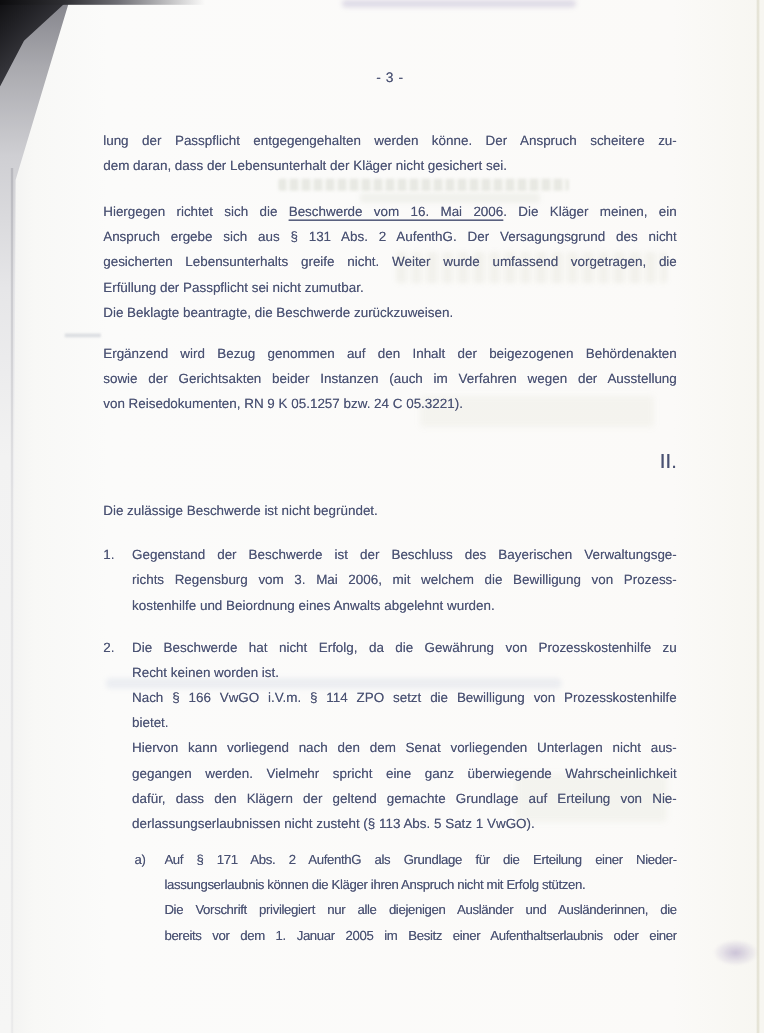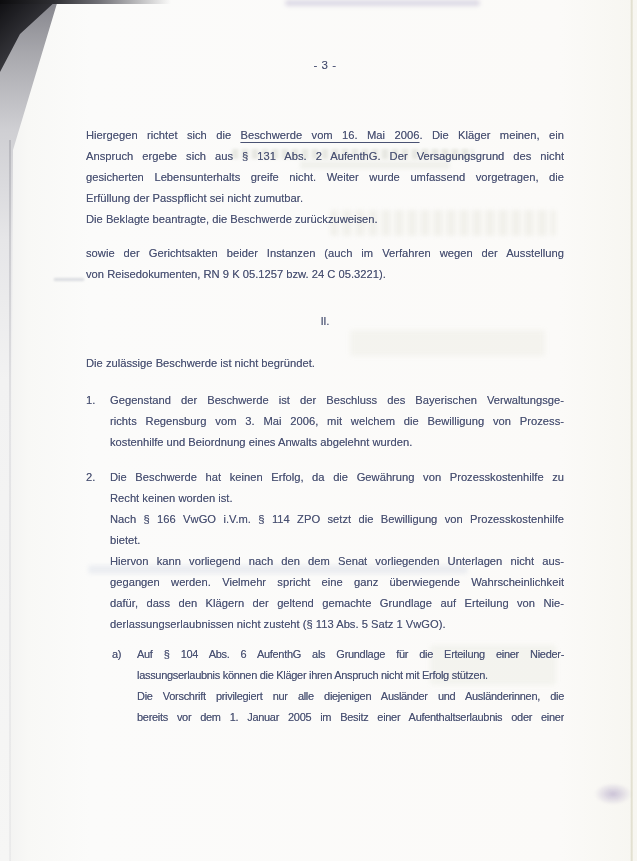--- a/index.html
+++ b/index.html
@@ -59,21 +59,21 @@
     text-align:center;font-size:11.5px;letter-spacing:.5px;
   }
   .doc-body{position:absolute;left:86px;top:108px;width:478px;font-size:11.2px;}
   .line{height:21px;line-height:21px;text-align:justify;overflow:hidden;white-space:nowrap;}
   .line.j{white-space:normal;}
   .line.j::after{content:"";display:inline-block;width:100%;height:0;vertical-align:top;}
   .u{text-decoration:underline;text-underline-offset:3px;text-decoration-thickness:1px;}
   .para{margin:0;}
   .mt17{margin-top:17px;} .mt13{margin-top:13px;} .mt26{margin-top:26px;}
   .mt21{margin-top:21px;} .mt16{margin-top:16px;} .mt14{margin-top:14px;} .mt9{margin-top:9px;}
-  .heading{height:21px;line-height:21px;text-align:center;font-size:10px;}
+  .heading{height:21px;line-height:21px;text-align:right;font-size:17px;}
   .item{position:relative;padding-left:24px;}
   .item > .num{position:absolute;left:0;top:0;height:21px;line-height:21px;}
   .suba{margin-left:26px;padding-left:25px;font-size:11px;letter-spacing:-.3px;}
 </style>
 </head>
 <body>
 
 <div class="page">
 
   <div class="corner-shade"></div>
@@ -89,33 +89,38 @@
   <div class="smudge s-p3"></div>
   <div class="smudge s-dash"></div>
   <div class="smudge s-nach"></div>
   <div class="smudge s-low"></div>
   <div class="smudge s-stamp"></div>
 
   <div class="pageno ink">- 3 -</div>
 
   <div class="doc-body ink">
 
+    <div class="para">
+        <div class="line j"><span>lung der Passpflicht entgegengehalten werden könne. Der Anspruch scheitere zu-</span></div>
+        <div class="line"><span>dem daran, dass der Lebensunterhalt der Kläger nicht gesichert sei.</span></div>
+      </div>
 
     <div class="para mt17">
         <div class="line j"><span>Hiergegen richtet sich die </span><span class="u">Beschwerde vom 16. Mai 2006</span><span>. Die Kläger meinen, ein</span></div>
         <div class="line j"><span>Anspruch ergebe sich aus § 131 Abs. 2 AufenthG. Der Versagungsgrund des nicht</span></div>
         <div class="line j"><span>gesicherten Lebensunterhalts greife nicht. Weiter wurde umfassend vorgetragen, die</span></div>
         <div class="line"><span>Erfüllung der Passpflicht sei nicht zumutbar.</span></div>
       </div>
 
     <div class="para">
         <div class="line"><span>Die Beklagte beantragte, die Beschwerde zurückzuweisen.</span></div>
       </div>
 
     <div class="para mt13">
+        <div class="line j"><span>Ergänzend wird Bezug genommen auf den Inhalt der beigezogenen Behördenakten</span></div>
         <div class="line j"><span>sowie der Gerichtsakten beider Instanzen (auch im Verfahren wegen der Ausstellung</span></div>
         <div class="line"><span>von Reisedokumenten, RN 9 K 05.1257 bzw. 24 C 05.3221).</span></div>
       </div>
 
     <div class="heading mt26">II.</div>
 
     <div class="para mt21">
         <div class="line"><span>Die zulässige Beschwerde ist nicht begründet.</span></div>
       </div>
 
@@ -124,35 +129,35 @@
       <div>
           <div class="line j"><span>Gegenstand der Beschwerde ist der Beschluss des Bayerischen Verwaltungsge-</span></div>
           <div class="line j"><span>richts Regensburg vom 3. Mai 2006, mit welchem die Bewilligung von Prozess-</span></div>
           <div class="line"><span>kostenhilfe und Beiordnung eines Anwalts abgelehnt wurden.</span></div>
         </div>
     </div>
 
     <div class="item mt14">
       <span class="num">2.</span>
       <div>
-          <div class="line j"><span>Die Beschwerde hat keinen Erfolg, da die Gewährung von Prozesskostenhilfe zu</span></div>
+          <div class="line j"><span>Die Beschwerde hat nicht Erfolg, da die Gewährung von Prozesskostenhilfe zu</span></div>
           <div class="line"><span>Recht keinen worden ist.</span></div>
           <div class="line j"><span>Nach § 166 VwGO i.V.m. § 114 ZPO setzt die Bewilligung von Prozesskostenhilfe</span></div>
           <div class="line"><span>bietet.</span></div>
           <div class="line j"><span>Hiervon kann vorliegend nach den dem Senat vorliegenden Unterlagen nicht aus-</span></div>
           <div class="line j"><span>gegangen werden. Vielmehr spricht eine ganz überwiegende Wahrscheinlichkeit</span></div>
           <div class="line j"><span>dafür, dass den Klägern der geltend gemachte Grundlage auf Erteilung von Nie-</span></div>
           <div class="line"><span>derlassungserlaubnissen nicht zusteht (§ 113 Abs. 5 Satz 1 VwGO).</span></div>
         </div>
     </div>
 
     <div class="item suba mt9">
       <span class="num">a)</span>
       <div>
-          <div class="line j"><span>Auf § 104 Abs. 6 AufenthG als Grundlage für die Erteilung einer Nieder-</span></div>
+          <div class="line j"><span>Auf § 171 Abs. 2 AufenthG als Grundlage für die Erteilung einer Nieder-</span></div>
           <div class="line"><span>lassungserlaubnis können die Kläger ihren Anspruch nicht mit Erfolg stützen.</span></div>
           <div class="line j"><span>Die Vorschrift privilegiert nur alle diejenigen Ausländer und Ausländerinnen, die</span></div>
           <div class="line j"><span>bereits vor dem 1. Januar 2005 im Besitz einer Aufenthaltserlaubnis oder einer</span></div>
         </div>
     </div>
 
   </div>
 </div>
 
 </body></html>

